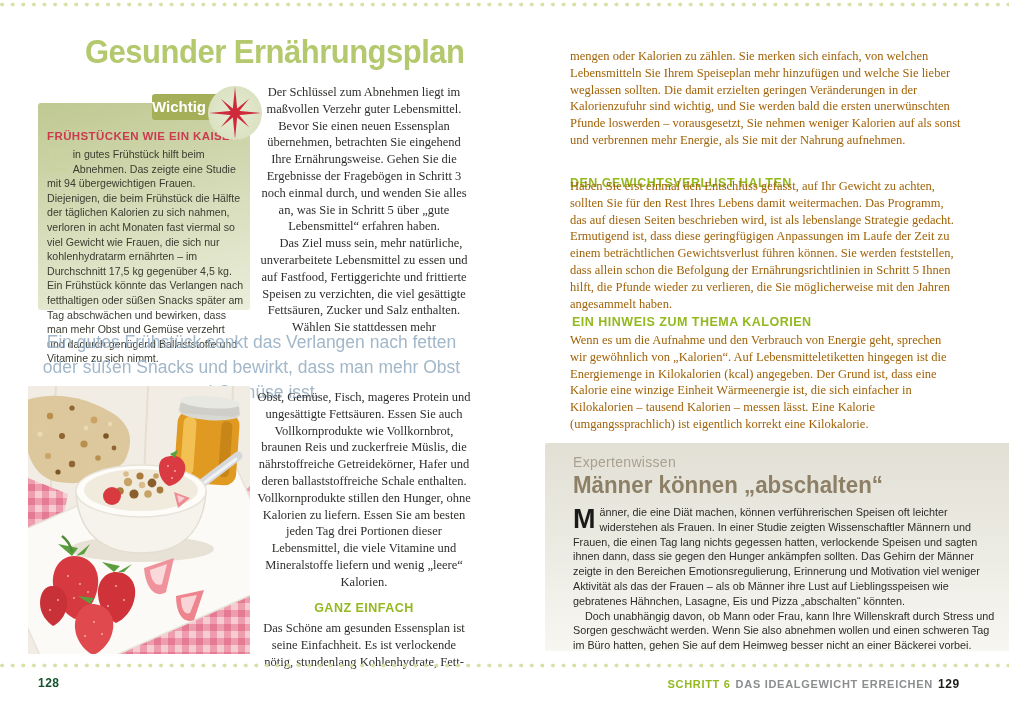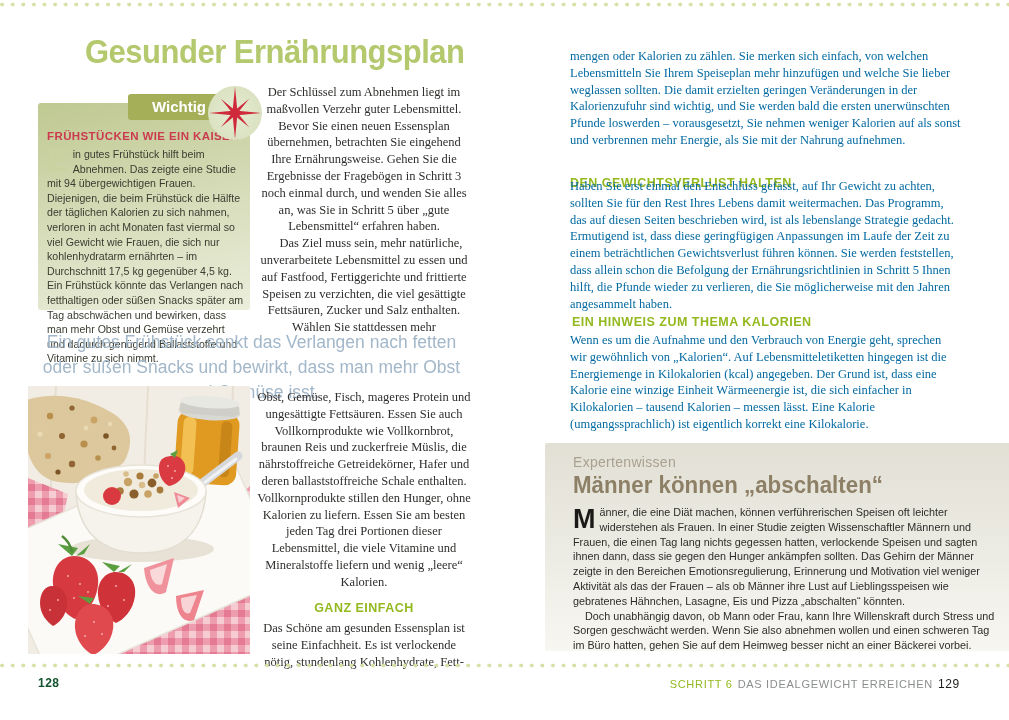--- a/index.html
+++ b/index.html
@@ -22,21 +22,21 @@
     font-size:31px;font-weight:bold;color:#b4c86d;letter-spacing:-0.5px;
     transform:scale(1,1.08);transform-origin:left top;
   }
   .info-box{
     position:absolute;left:38px;top:103px;width:212px;height:207px;
     background:linear-gradient(168deg,#bfc991 0%,#d8ddbc 55%,#ebeedb 100%);
     border-radius:3px;
   }
   .info-tab{
     position:absolute;top:-9px;right:10px;height:26px;line-height:26px;
-    padding:0 34px 0 24px;background:#a4af58;border-radius:3px;
+    padding:0 34px 0 0;background:#a4af58;border-radius:3px;
     color:#fff;font-weight:bold;font-size:15px;
   }
   .star-circle{
     position:absolute;left:170px;top:-17px;width:54px;height:54px;border-radius:50%;
     background:radial-gradient(circle,#e6ebd2 0%,#dbe2c2 70%,#d3dbb6 100%);
   }
   .star-circle svg{position:absolute;left:1px;top:1px;}
   .box-heading{
     margin:27px 8px 5px 9px;font-size:11.5px;font-weight:bold;
     color:#cb3a4f;letter-spacing:0.4px;
@@ -67,21 +67,21 @@
     text-align:center;font-size:17.5px;line-height:25px;color:#a2b7c9;
   }
   .photo{
     position:absolute;left:28px;top:386px;width:222px;height:268px;overflow:hidden;
   }
 
   
   .rcol{
     position:absolute;left:570px;width:391px;
     font-family:"Liberation Serif","DejaVu Serif",serif;
-    font-size:12.5px;line-height:16.8px;color:#0369a1;
+    font-size:12.5px;line-height:16.8px;color:#a16207;
   }
   .rcol p{margin:0;}
   #r-top{top:48px;}
   #r-head1{position:absolute;left:570px;top:176px;margin:0;}
   #r-p1{top:178px;}
   #r-head2{position:absolute;left:572px;top:315px;margin:0;}
   #r-p2{top:332px;}
 
   .expert-box{
     position:absolute;left:545px;top:443px;width:472px;height:208px;
@@ -104,21 +104,21 @@
     float:left;font-size:27px;line-height:24px;font-weight:bold;color:#1a1a18;
     margin:2px 4px 0 0;
   }
 
   
   .folio-left{
     position:absolute;left:38px;top:676px;font-size:12px;font-weight:bold;color:#14532d;
     letter-spacing:0.5px;
   }
   .folio-right{
-    position:absolute;right:49px;top:677px;font-size:11px;font-weight:normal;
+    position:absolute;right:49px;top:677px;font-size:11px;font-weight:bold;
     letter-spacing:0.7px;white-space:nowrap;
   }
   .folio-right .chap-label{color:#93b91e;margin-right:5px;}
   .folio-right .chap-title{color:#8b8d8e;margin-right:5px;}
   .folio-right .pagenum{color:#1c1c1a;font-size:12px;}
 </style>
 </head>
 <body>
 
 <div class="dotrow" id="dots-top"></div>

